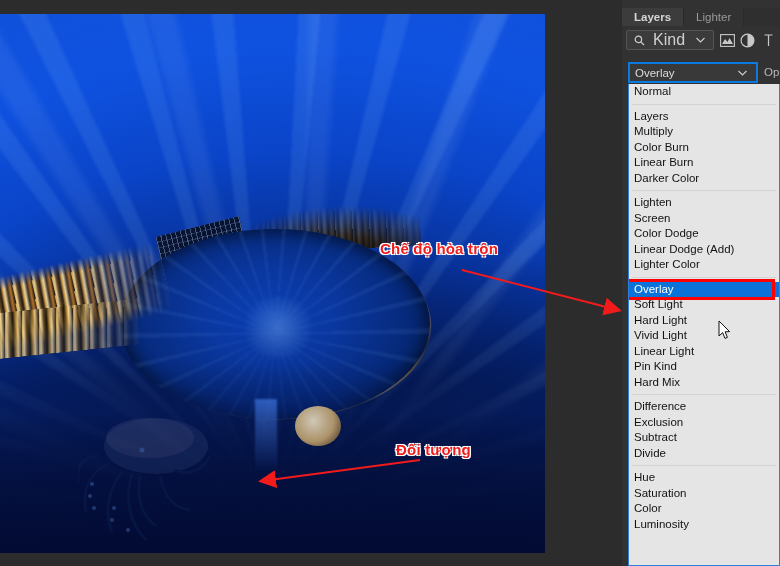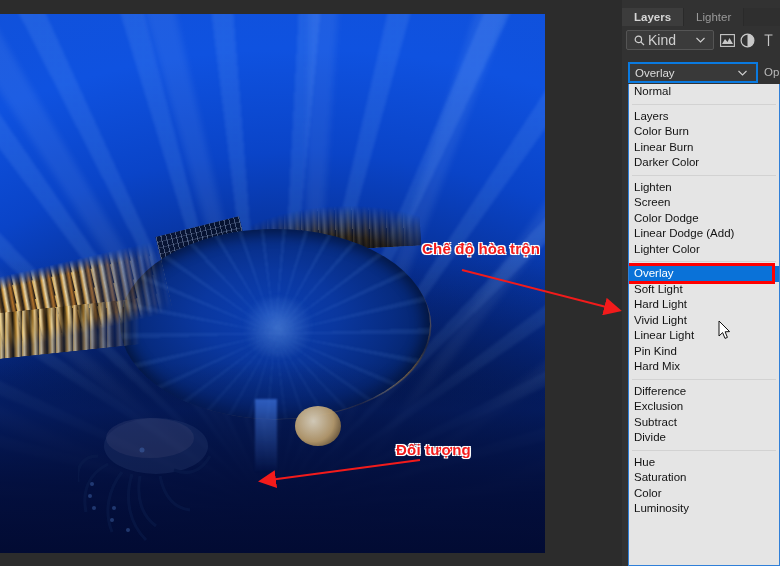--- a/index.html
+++ b/index.html
@@ -182,21 +182,21 @@
 
   
   .anno{
     position:absolute;color:#f21b1b;font-weight:bold;font-size:15px;
     letter-spacing:.2px;white-space:nowrap;
     text-shadow:
       -1.2px -1.2px 0 #fff, 1.2px -1.2px 0 #fff,
       -1.2px 1.2px 0 #fff, 1.2px 1.2px 0 #fff,
       0 0 2px #fff;
   }
-  .anno-blend{left:422px;top:240px;}
+  .anno-blend{left:380px;top:240px;}
   .anno-object{left:396px;top:441px;}
   svg.arrows{position:absolute;left:0;top:0;width:780px;height:566px;pointer-events:none;}
 
   
   .panel{position:absolute;left:622px;top:0;width:158px;height:566px;background:#323232;}
   .tabbar{position:relative;height:26px;background:#323232;display:flex;align-items:stretch;}
   .tab{
     display:flex;align-items:center;justify-content:center;
     font-size:11.5px;color:#9a9a9a;padding:0 12px;background:#323232;
     border-right:1px solid #2a2a2a;
@@ -204,22 +204,22 @@
   }
   .tab.active{color:#d6d6d6;background:#3c3c3c;font-weight:bold;}
   .tab.third{flex:1;border-right:none;background:#2f2f2f;}
 
   .filterbar{
     position:relative;height:28px;background:#323232;
     display:flex;align-items:center;padding:0 4px;gap:5px;
   }
   .kind-select{
     width:96px;height:20px;border:1px solid #555;border-radius:2px;
-    background:#3b3b3b;display:flex;align-items:center;padding:0 4px;
-    font-size:14px;color:#cfcfcf;box-sizing:border-box;
+    background:#3b3b3b;display:flex;align-items:center;gap:5px;padding:0 4px;
+    font-size:16px;color:#cfcfcf;box-sizing:border-box;
   }
   .kind-select .txt{flex:1;}
   .mini-icon{width:17px;height:17px;display:flex;align-items:center;justify-content:center;}
 
   
   .blendrow{position:absolute;left:0;top:62px;width:158px;height:22px;}
   .blend-select{
     position:absolute;left:6px;top:0;width:130px;height:21px;
     background:#393939;border:2px solid #0a7ae0;box-sizing:border-box;
     display:flex;align-items:center;padding:0 5px;
@@ -379,20 +379,23 @@
 
   <div class="dropdown" id="dd">
       <div class="">
         <div class="dd-item">Normal</div>
       </div>
       <div class="dd-sep"></div>
       <div class="">
         <div class="dd-item">Layers</div>
       </div>
       <div class="">
+        <div class="dd-item">Multiply</div>
+      </div>
+      <div class="">
         <div class="dd-item">Color Burn</div>
       </div>
       <div class="">
         <div class="dd-item">Linear Burn</div>
       </div>
       <div class="">
         <div class="dd-item">Darker Color</div>
       </div>
       <div class="dd-sep"></div>
       <div class="">

